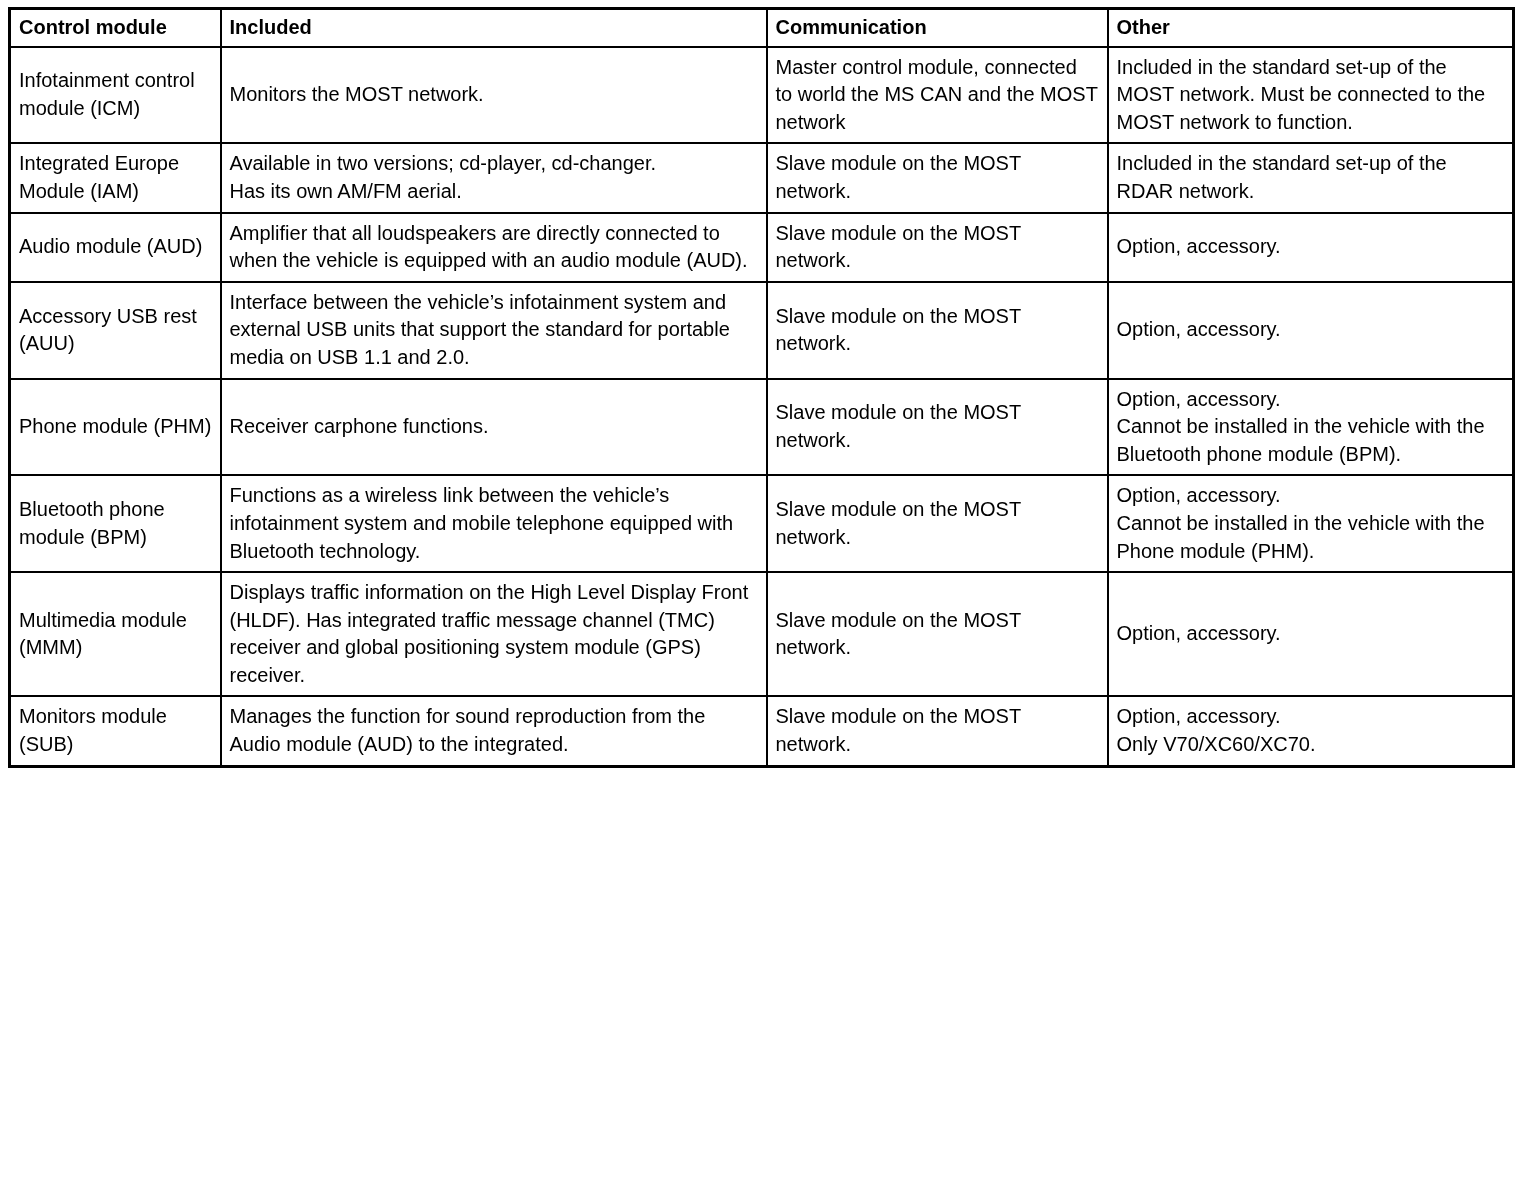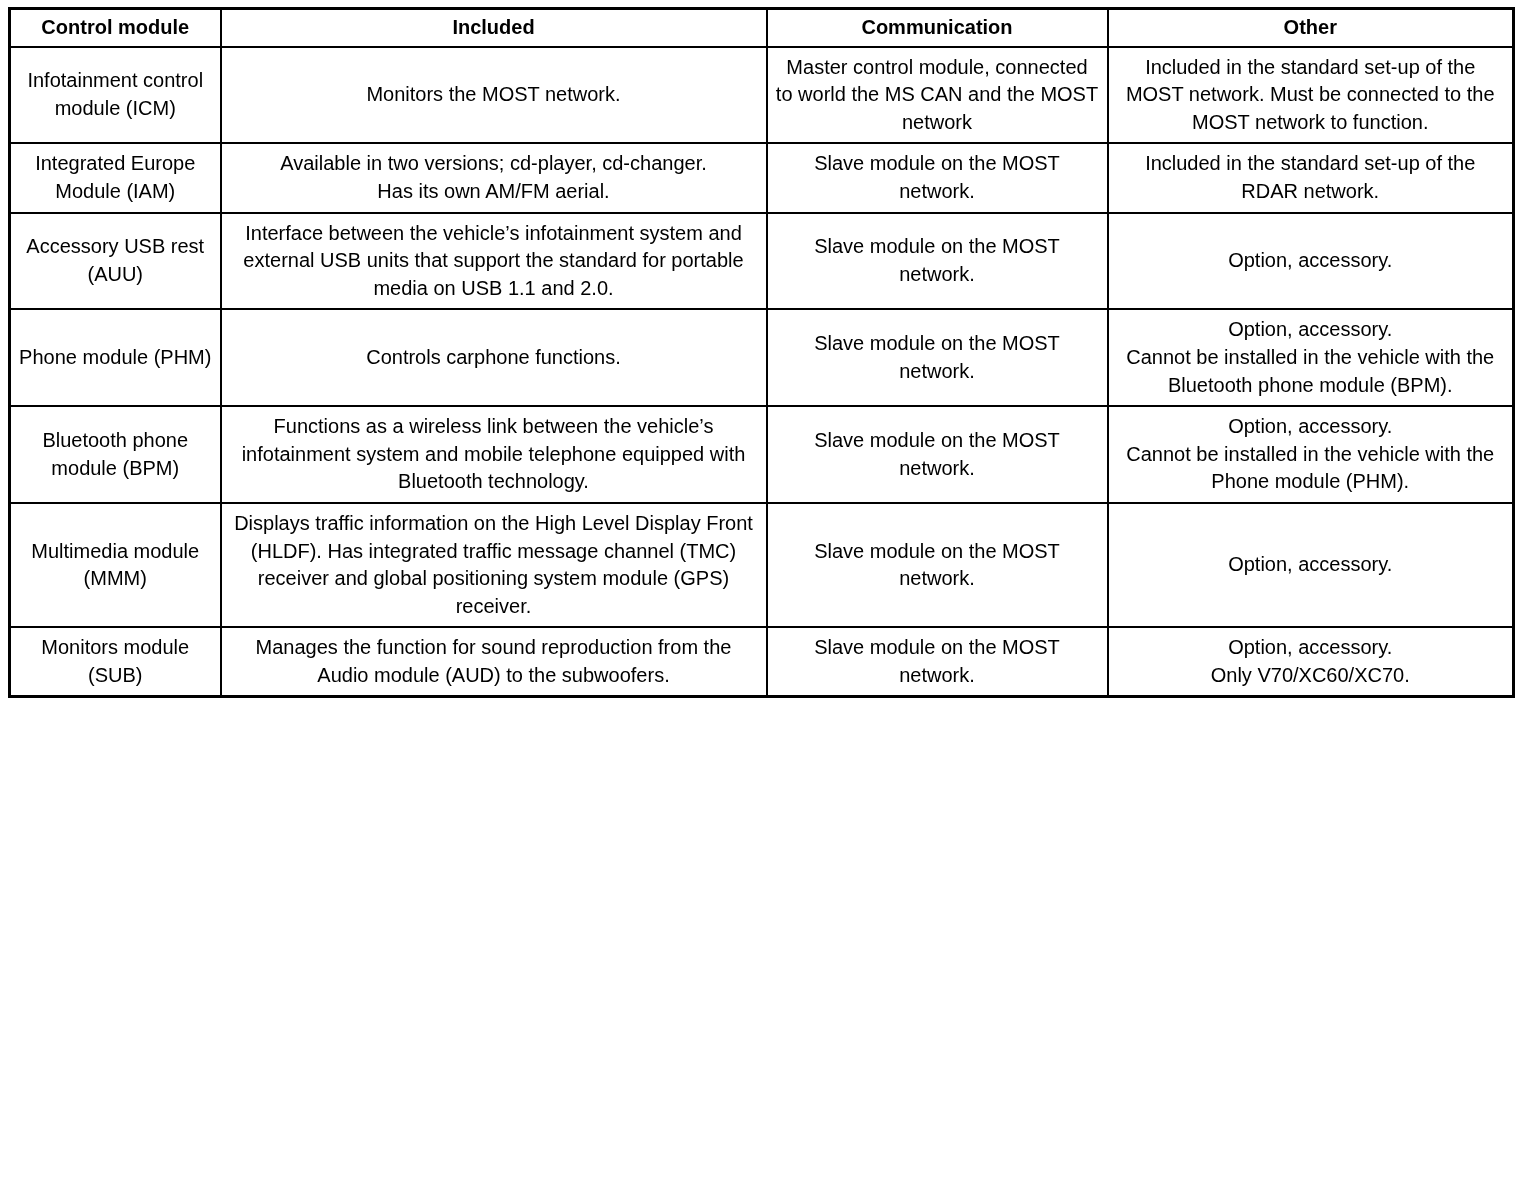--- a/index.html
+++ b/index.html
@@ -25,21 +25,21 @@
   table.module-table col.col-1 { width: 546px; }
   table.module-table col.col-2 { width: 341px; }
   table.module-table col.col-3 { width: 406px; }
   table.module-table th,
   table.module-table td {
     border: 2px solid #000000;
     padding: 6px 8px;
     font-size: 20px;
     line-height: 1.38;
     vertical-align: middle;
-    text-align: center;
+    text-align: left;
     white-space: pre-line;
     overflow-wrap: break-word;
   }
   table.module-table th {
     font-weight: bold;
     vertical-align: middle;
     padding-top: 4px;
     padding-bottom: 4px;
   }
   table.module-table tbody td {
@@ -72,46 +72,52 @@
         <td>Included in the standard set-up of the MOST network. Must be connected to the MOST network to function.</td>
       </tr>
       <tr>
         <td>Integrated Europe Module (IAM)</td>
         <td>Available in two versions; cd-player, cd-changer.
 Has its own AM/FM aerial.</td>
         <td>Slave module on the MOST network.</td>
         <td>Included in the standard set-up of the RDAR network.</td>
       </tr>
       <tr>
+        <td>Audio module (AUD)</td>
+        <td>Amplifier that all loudspeakers are directly connected to when the vehicle is equipped with an audio module (AUD).</td>
+        <td>Slave module on the MOST network.</td>
+        <td>Option, accessory.</td>
+      </tr>
+      <tr>
         <td>Accessory USB rest (AUU)</td>
         <td>Interface between the vehicle’s infotainment system and external USB units that support the standard for portable media on USB 1.1 and 2.0.</td>
         <td>Slave module on the MOST network.</td>
         <td>Option, accessory.</td>
       </tr>
       <tr>
         <td>Phone module (PHM)</td>
-        <td>Controls carphone functions.</td>
+        <td>Receiver carphone functions.</td>
         <td>Slave module on the MOST network.</td>
         <td>Option, accessory.
 Cannot be installed in the vehicle with the Bluetooth phone module (BPM).</td>
       </tr>
       <tr>
         <td>Bluetooth phone module (BPM)</td>
         <td>Functions as a wireless link between the vehicle’s infotainment system and mobile telephone equipped with Bluetooth technology.</td>
         <td>Slave module on the MOST network.</td>
         <td>Option, accessory.
 Cannot be installed in the vehicle with the Phone module (PHM).</td>
       </tr>
       <tr>
         <td>Multimedia module (MMM)</td>
         <td>Displays traffic information on the High Level Display Front (HLDF). Has integrated traffic message channel (TMC) receiver and global positioning system module (GPS) receiver.</td>
         <td>Slave module on the MOST network.</td>
         <td>Option, accessory.</td>
       </tr>
       <tr>
         <td>Monitors module (SUB)</td>
-        <td>Manages the function for sound reproduction from the Audio module (AUD) to the subwoofers.</td>
+        <td>Manages the function for sound reproduction from the Audio module (AUD) to the integrated.</td>
         <td>Slave module on the MOST network.</td>
         <td>Option, accessory.
 Only V70/XC60/XC70.</td>
       </tr>
     </tbody>
 </table>
 
 </body></html>

